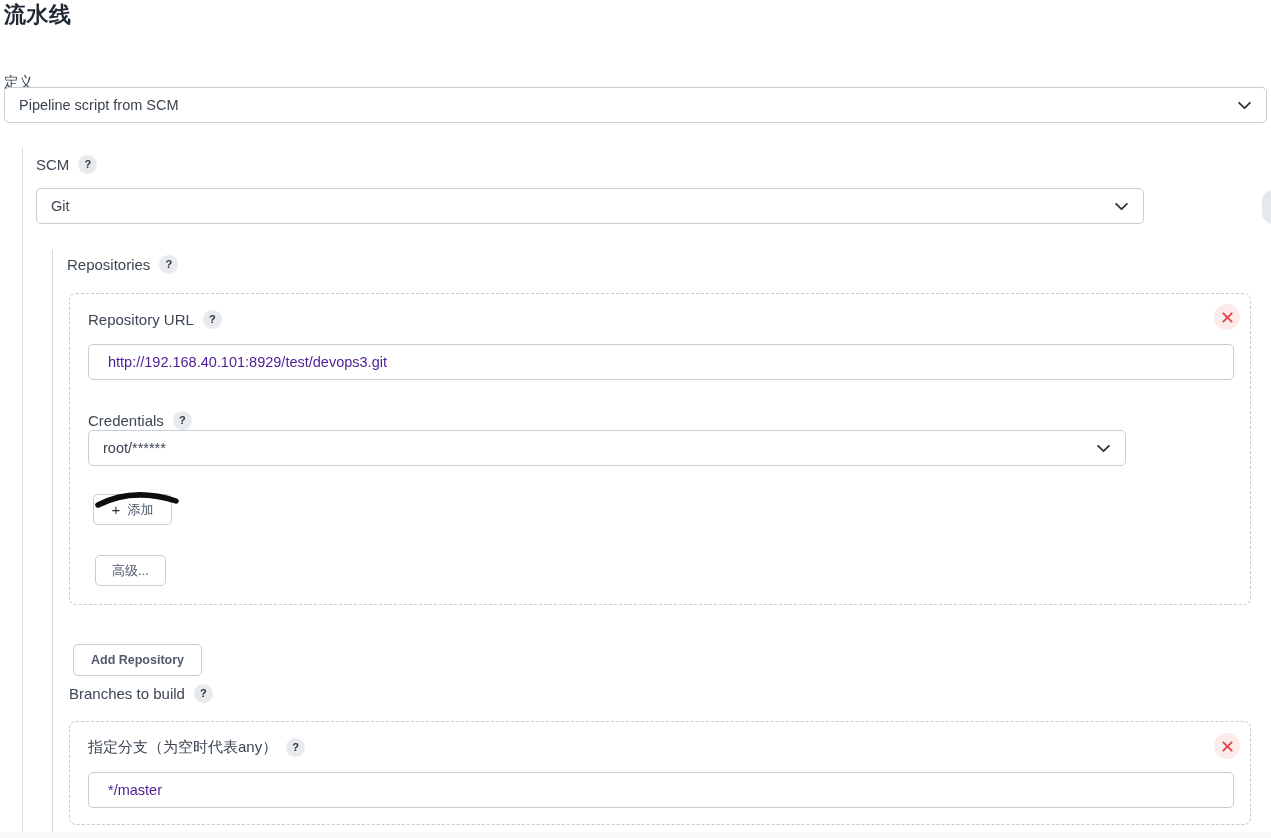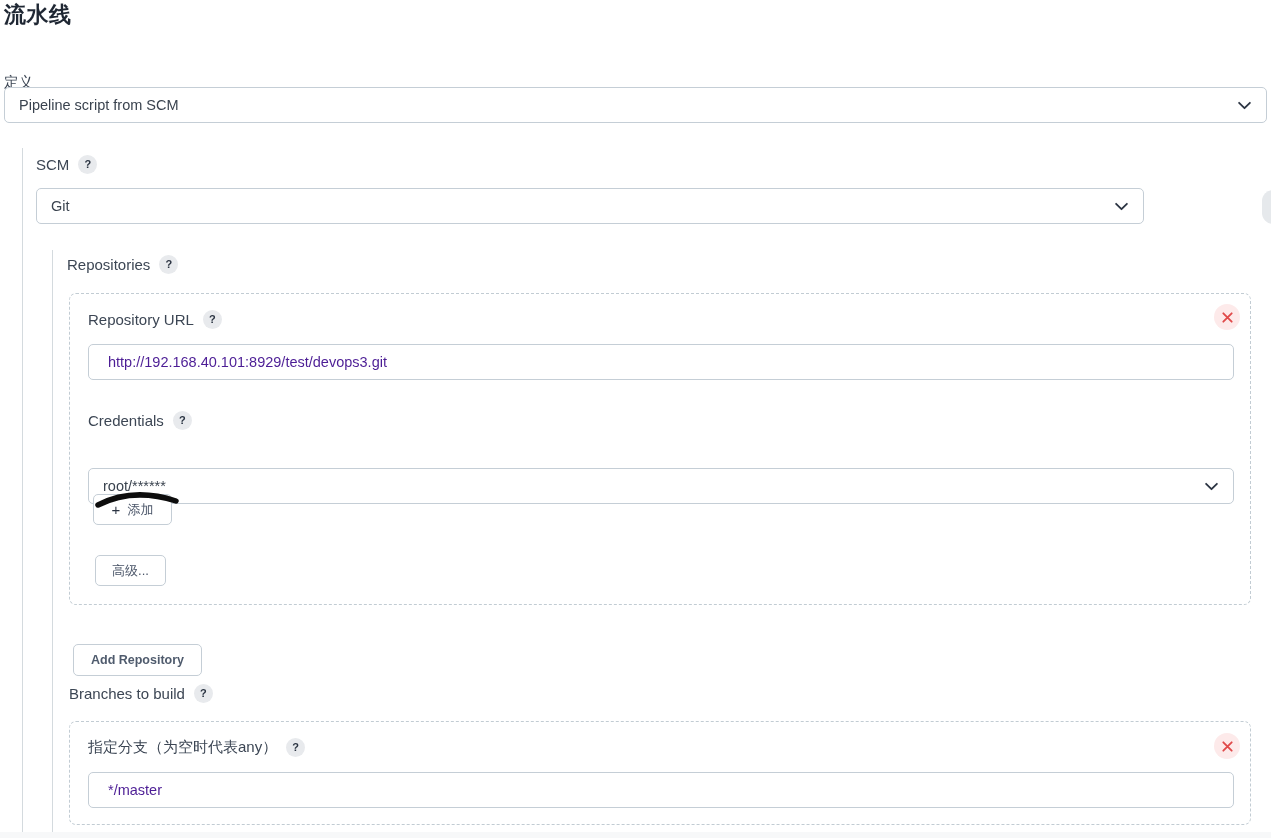--- a/index.html
+++ b/index.html
@@ -212,21 +212,21 @@
     <svg width="13" height="13" viewBox="0 0 14 14">
       <path d="M2.5 2.5 L11.5 11.5 M11.5 2.5 L2.5 11.5" stroke="#e04a4a" stroke-width="2" stroke-linecap="round"></path>
     </svg>
   </div>
 
   <div class="field-label" style="position:absolute; left:88px; top:411px;">
     <span>Credentials</span>
     <span class="help-icon">?</span>
   </div>
 
-  <div class="selectbox" style="position:absolute; left:88px; top:468px; width:1146px; height:36px;">
+  <div class="selectbox" style="position:absolute; left:88px; top:430px; width:1038px; height:36px;">
     <span>root/******</span>
     <svg class="chev" viewBox="0 0 16 10">
       <path d="M2 2 L8 8 L14 2" fill="none" stroke="#2b3442" stroke-width="2" stroke-linecap="round" stroke-linejoin="round"></path>
     </svg>
   </div>
 
   <div class="btn" style="position:absolute; left:93px; top:494px; width:79px; height:31px;">
     <span class="plus-glyph">+</span>
     <span>添加</span>
   </div>

